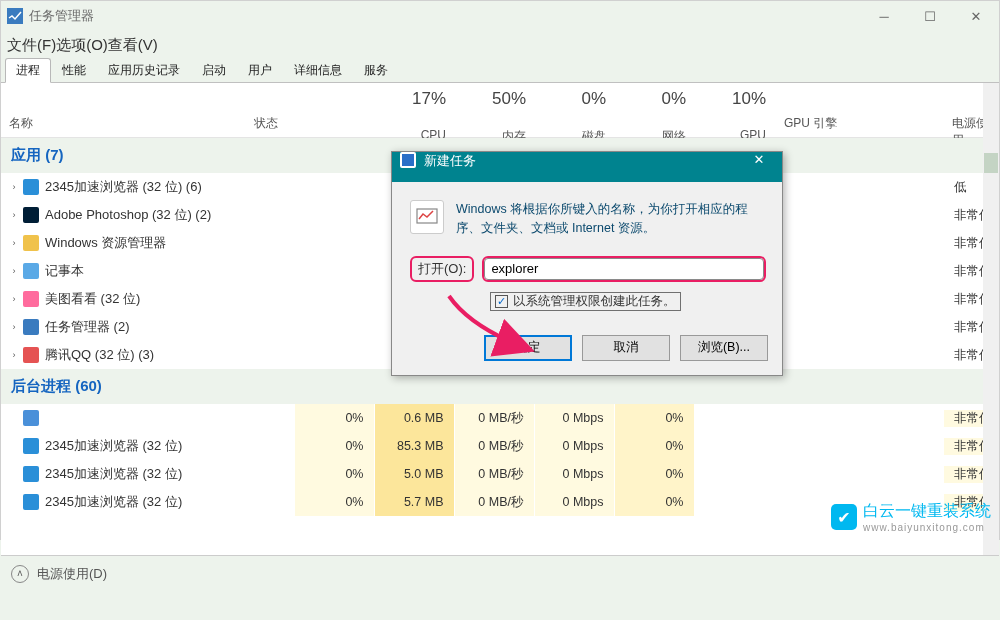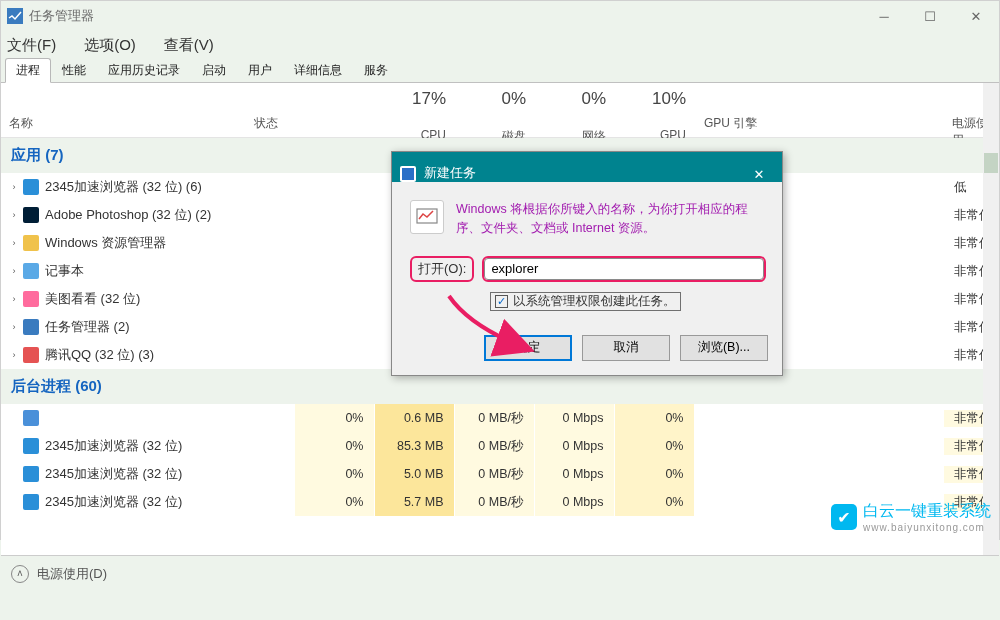--- a/index.html
+++ b/index.html
@@ -3,21 +3,21 @@
 <meta charset="utf-8">
 <style>
 *{box-sizing:border-box;margin:0;padding:0;font-family:"Microsoft YaHei","Segoe UI",sans-serif;}
 body{width:1000px;height:620px;background:#edf3ec;overflow:hidden;position:relative;font-size:13px;color:#333;}
 .window{width:1000px;height:540px;background:#edf3ec;border:1px solid #d0d0d0;position:relative;}
 .title-bar{height:30px;display:flex;align-items:center;padding:0 6px;color:#6a6a6a;}
 .title-bar .app-icon{width:16px;height:16px;margin-right:6px;}
 .title-bar .title{font-size:13px;flex:1;}
 .win-controls{position:absolute;right:0;top:0;display:flex;}
 .win-controls > div{width:46px;height:30px;display:flex;align-items:center;justify-content:center;color:#666;}
-.menubar{height:28px;display:flex;align-items:center;padding:0 6px;gap:28px;font-size:15px;color:#333;}
+.menubar{height:28px;display:flex;align-items:center;padding:0 6px;gap:0;font-size:15px;color:#333;}
 .tabs{height:24px;display:flex;align-items:flex-end;border-bottom:1px solid #c0c0c0;padding:0 4px;gap:0;font-size:12px;}
 .tab{padding:3px 10px;border:1px solid transparent;border-bottom:none;color:#222;}
 .tab.active{background:#fff;border:1px solid #b8b8b8;border-bottom:1px solid #fff;margin-bottom:-1px;border-radius:3px 3px 0 0;}
 .main{background:#fff;height:472px;position:relative;display:flex;flex-direction:column;}
 .header-row{display:flex;height:55px;border-bottom:1px solid #e4e4e4;align-items:stretch;font-size:12px;color:#555;}
 .col-name{width:245px;padding:32px 0 0 8px;}
 .col-status{width:130px;padding:32px 0 0 8px;}
 .col-metric{width:80px;text-align:right;padding:6px 10px 0 0;}
 .col-metric .pct{font-size:17px;color:#444;}
 .col-metric .lbl{font-size:12px;margin-top:19px;}
@@ -30,25 +30,25 @@
 .row .icon{width:16px;height:16px;margin:0 6px 0 4px;background:#4a90d9;border-radius:2px;display:flex;align-items:center;justify-content:center;font-size:9px;color:#fff;}
 .row .name{flex:1;}
 .heat-cells{display:flex;background:#fffae0;}
 .heat-cells > div{width:80px;height:28px;display:flex;align-items:center;justify-content:flex-end;padding-right:10px;border-right:1px solid #fff;font-size:12.5px;}
 .heat-cells > div:nth-child(2){background:#fce69b;text-align:center;}
 .heat-cells > div:nth-child(5){background:#fff4c9;}
 .power-cell{width:55px;padding-left:10px;font-size:12.5px;}
 .footer{height:36px;border-top:1px solid #ccc;display:flex;align-items:center;padding:0 10px;gap:8px;color:#555;}
 .footer .circ{width:18px;height:18px;border:1px solid #888;border-radius:50%;display:flex;align-items:center;justify-content:center;font-size:10px;}
 .dialog{position:absolute;left:390px;top:150px;width:392px;background:#f0f0f0;border:1px solid #888;box-shadow:2px 2px 8px rgba(0,0,0,0.3);}
-.dlg-title{background:#00838f;color:#fff;height:30px;display:flex;align-items:flex-end;padding:0 8px;font-size:13px;}
+.dlg-title{background:#00838f;color:#fff;height:30px;display:flex;align-items:flex-start;padding:0 8px;font-size:13px;}
 .dlg-title .x{margin-left:auto;width:30px;text-align:center;}
 .dlg-icon{width:16px;height:16px;background:#fff;margin-right:8px;border-radius:2px;display:flex;align-items:center;justify-content:center;}
 .dlg-body{padding:18px 18px 14px 18px;}
-.dlg-msg{display:flex;gap:12px;font-size:12.5px;color:#a21caf;line-height:1.5;}
+.dlg-msg{display:flex;gap:12px;font-size:12.5px;color:#0c4a6e;line-height:1.5;}
 .dlg-msg .ic{width:34px;height:34px;flex-shrink:0;background:#fff;border:1px solid #ccc;border-radius:3px;display:flex;align-items:center;justify-content:center;}
 .dlg-input-row{display:flex;align-items:center;gap:10px;margin-top:18px;}
 .dlg-input-row input{flex:1;height:22px;border:1px solid #8a8a8a;padding:0 6px;font-size:13px;}
 .hl-label{border:2.5px solid #e91e63;border-radius:6px;padding:2px 6px;}
 .hl-input{outline:2.5px solid #e91e63;border-radius:4px;}
 .dlg-check{margin:10px 0 0 80px;display:flex;align-items:center;gap:5px;font-size:12.5px;}
 .dlg-check .box{width:13px;height:13px;border:1px solid #555;display:flex;align-items:center;justify-content:center;color:#0066cc;font-size:11px;}
 .check-border{border:1.5px solid #707070;padding:0 4px;}
 .dlg-buttons{display:flex;justify-content:flex-end;gap:10px;padding:10px 14px 14px;background:#f0f0f0;}
 .dlg-buttons button{width:88px;height:26px;border:1px solid #999;background:#e1e1e1;font-size:12.5px;}
@@ -92,20 +92,24 @@
   </div>
   <div class="main">
     <div class="header-row">
       <div class="col-name">名称</div>
       <div class="col-status">状态</div>
       <div class="col-metric">
           <div class="pct">17%</div>
           <div class="lbl">CPU</div>
         </div>
       <div class="col-metric">
+          <div class="pct">50%</div>
+          <div class="lbl">内存</div>
+        </div>
+      <div class="col-metric">
           <div class="pct">0%</div>
           <div class="lbl">磁盘</div>
         </div>
       <div class="col-metric">
           <div class="pct">0%</div>
           <div class="lbl">网络</div>
         </div>
       <div class="col-metric">
           <div class="pct">10%</div>
           <div class="lbl">GPU</div>

